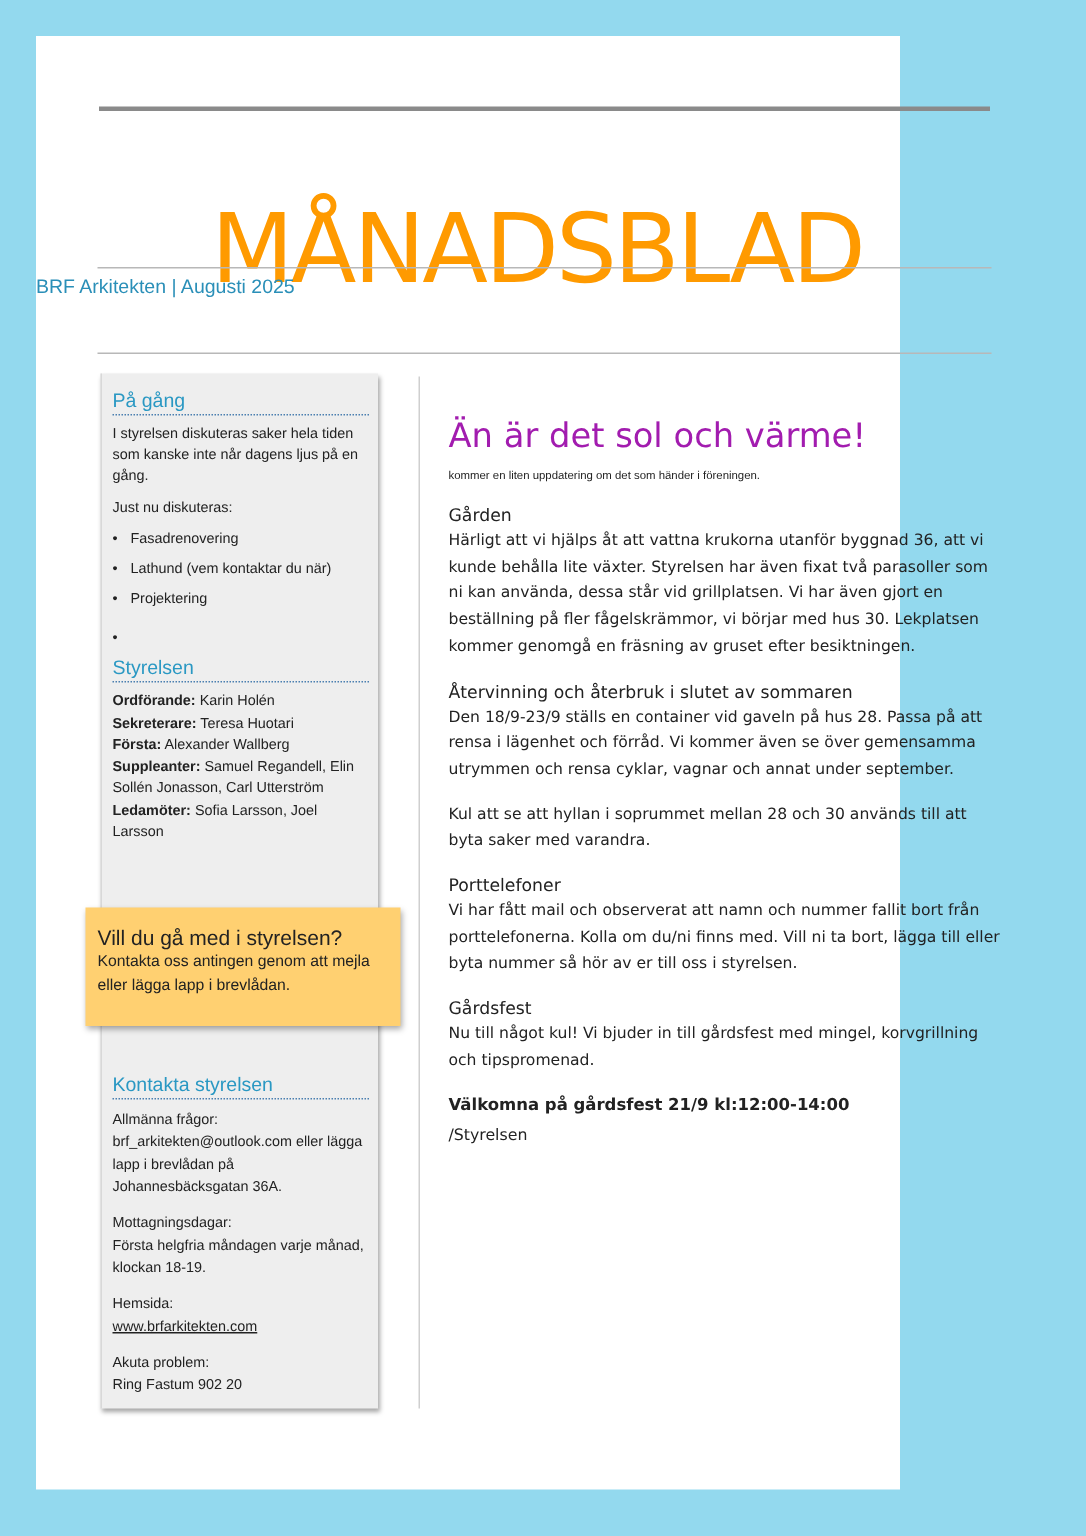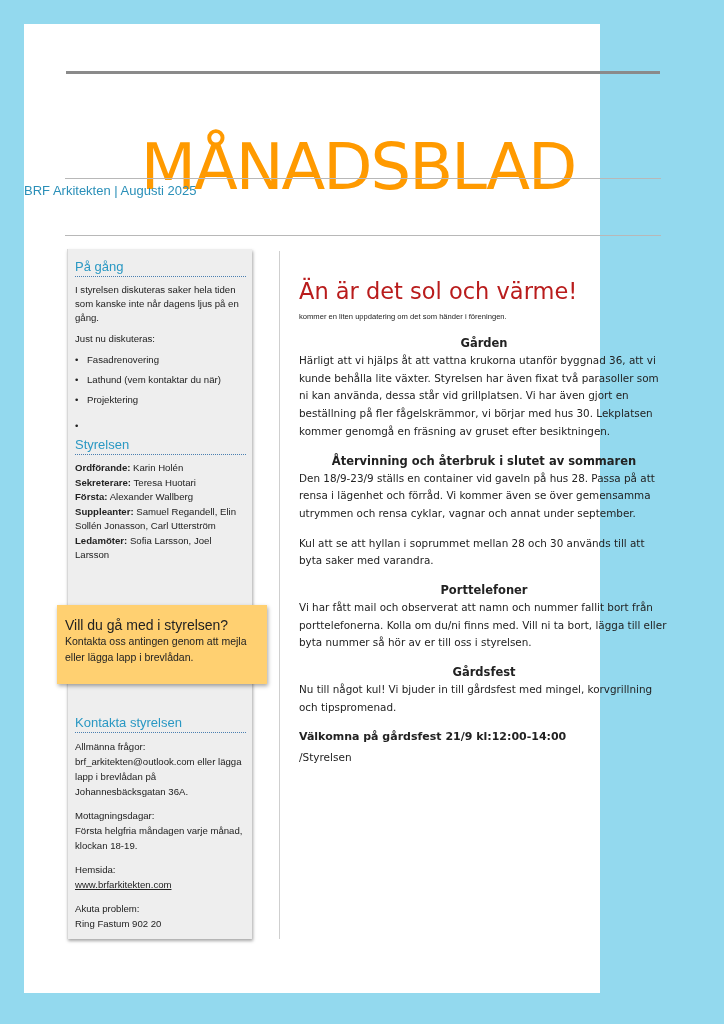--- a/index.html
+++ b/index.html
@@ -87,31 +87,31 @@
     .callout .c-title { font-weight: normal; font-size: 14px; margin-bottom: 1px; }
     .callout .c-body { font-size: 10.5px; line-height: 15.5px; }
 
     
     .main {
       position: absolute; left: 275px; top: 252px; width: 370px;
       color: #222;
     }
     .main-title {
       font-family: "DejaVu Sans", sans-serif;
-      font-size: 22.5px; color: #b91c1c;
+      font-size: 22.5px; color: #a21caf;
       line-height: 30px; margin: 0;
       font-weight: normal;
     }
     .main-intro {
       font-size: 7.6px; line-height: 12px; margin: 5px 0 12px 0;
       font-family: Liberation Sans, sans-serif;
     }
     .sec-head {
       font-size: 11.5px; line-height: 16px; margin: 0;
-      font-family: "DejaVu Sans", sans-serif; font-weight: bold; text-align: center;
+      font-family: "DejaVu Sans", sans-serif; font-weight: normal;
     }
     .sec-body {
       font-size: 10.4px; line-height: 17.7px; margin: 1px 0 12px 0;
       font-family: "DejaVu Sans", sans-serif;
     }
     .closing-bold {
       font-size: 11px; font-weight: bold; line-height: 16px; margin: 3px 0 4px 0;
       font-family: "DejaVu Sans", sans-serif;
     }
     .signature {

